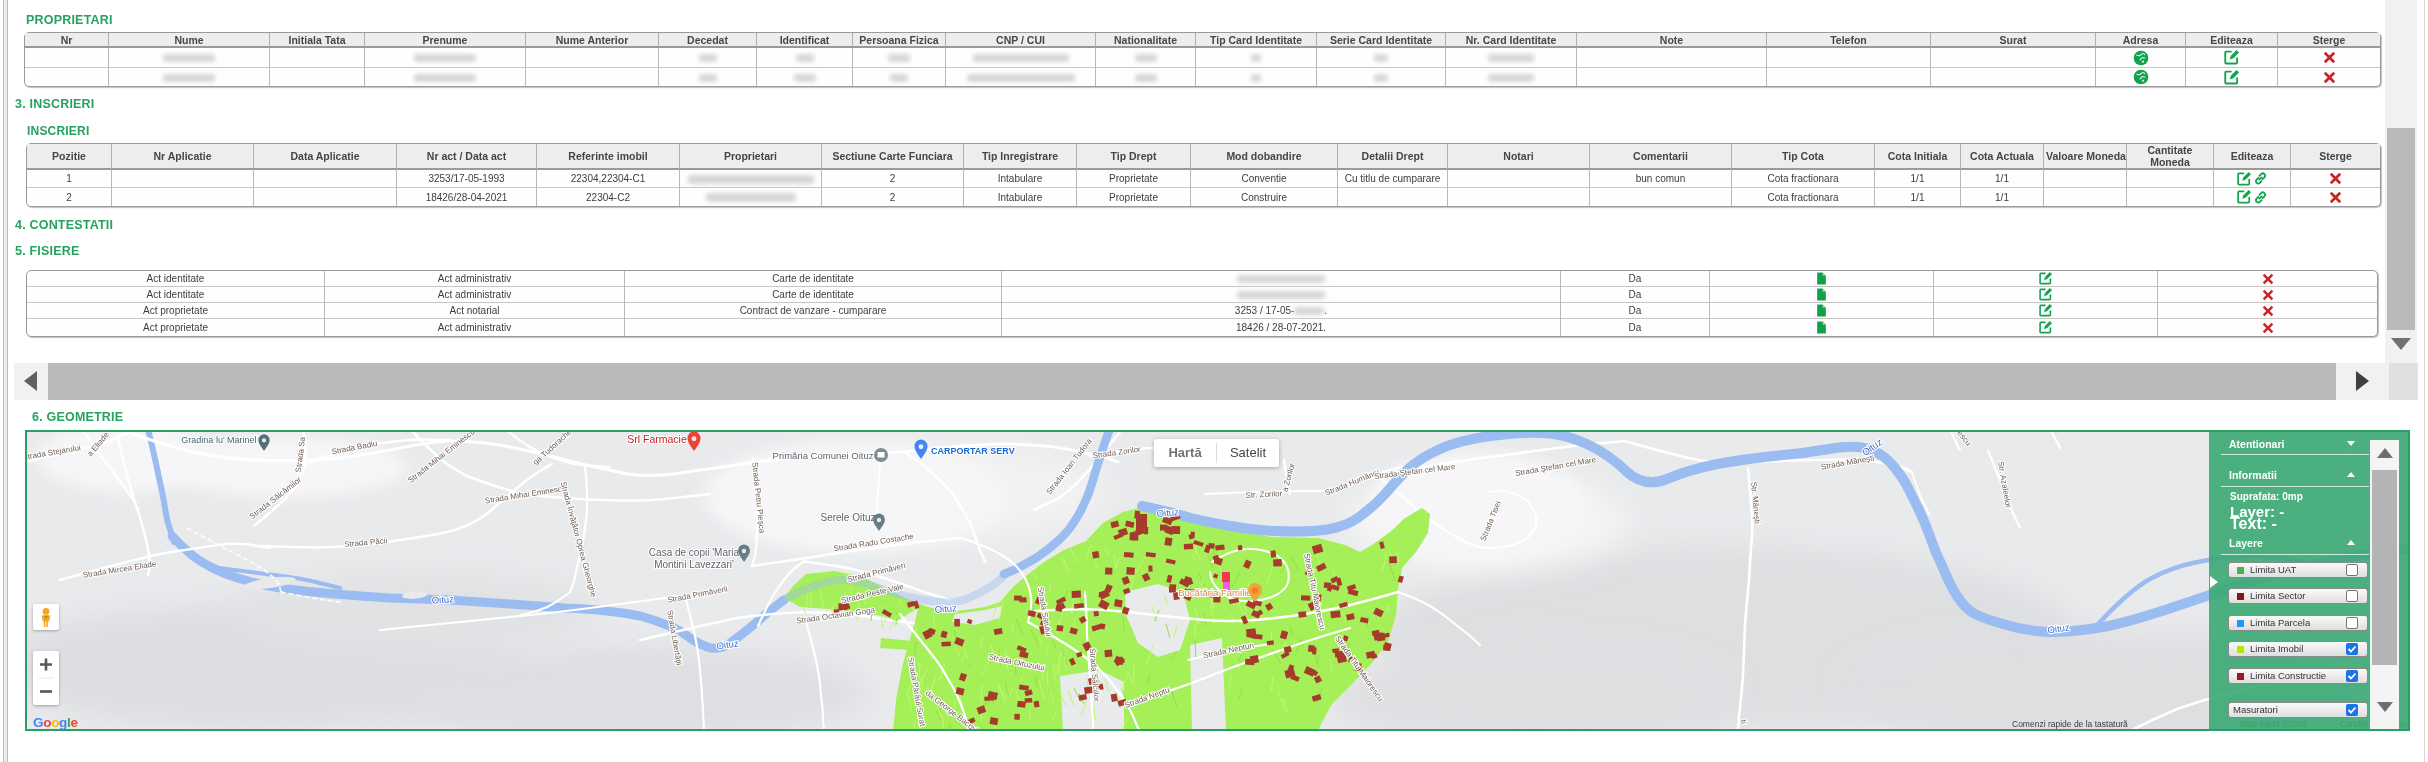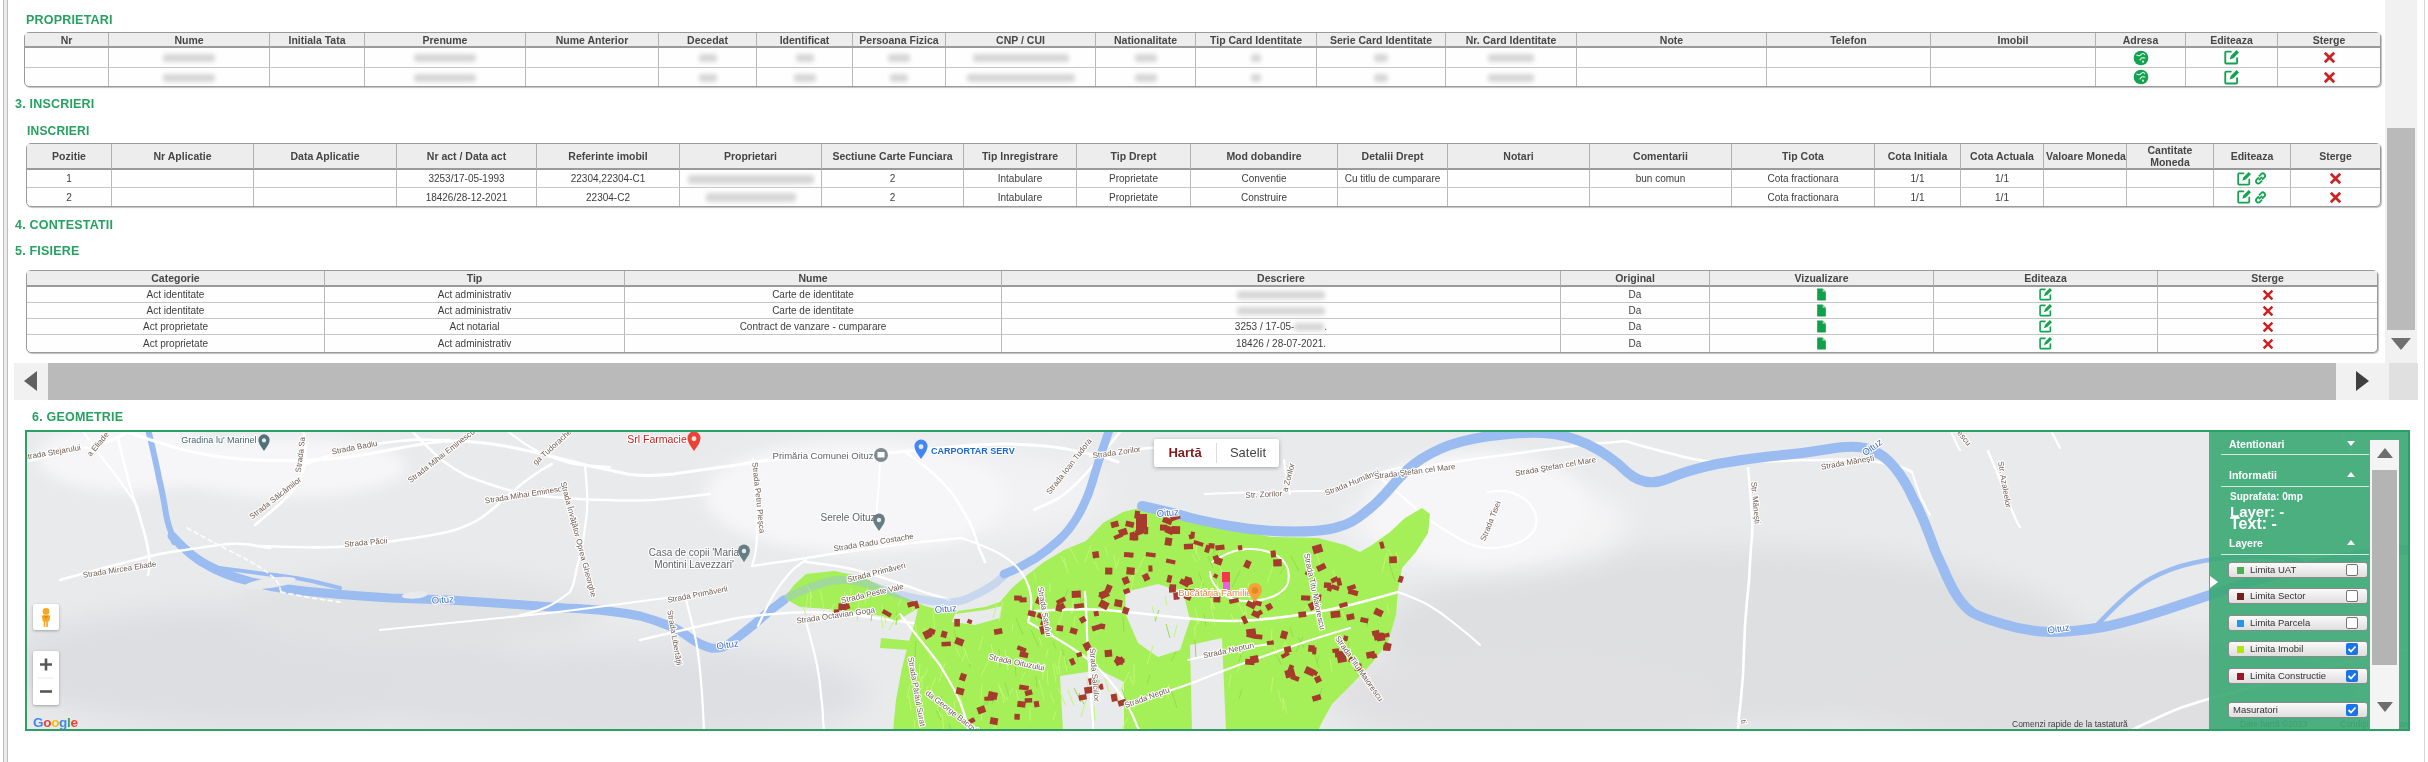--- a/index.html
+++ b/index.html
@@ -62,21 +62,21 @@
         <th class="">Decedat</th>
         <th class="">Identificat</th>
         <th class="">Persoana Fizica</th>
         <th class="">CNP / CUI</th>
         <th class="">Nationalitate</th>
         <th class="">Tip Card Identitate</th>
         <th class="">Serie Card Identitate</th>
         <th class="">Nr. Card Identitate</th>
         <th class="">Note</th>
         <th class="">Telefon</th>
-        <th class="">Imobil</th>
+        <th class="">Surat</th>
         <th class="">Adresa</th>
         <th class="">Editeaza</th>
         <th class="">Sterge</th>
       </tr>
       <tr style="height:20px">
         <td></td>
         <td><span class="blur" style="width:52px;height:8px"></span></td>
         <td></td>
         <td><span class="blur" style="width:62px;height:8px"></span></td>
         <td></td>
@@ -210,21 +210,21 @@
             <path d="M10 14 L14 10 M8 11l-3.2 3.2a4.2 4.2 0 0 0 6 6L14 17M16 13l3.2-3.2a4.2 4.2 0 0 0-6-6L10 7"></path>
           </svg></td>
         <td><svg class="icon" width="13" height="13" viewBox="0 0 24 24">
             <path d="M5 1.5 12 8.5 19 1.5 22.5 5 15.5 12 22.5 19 19 22.5 12 15.5 5 22.5 1.5 19 8.5 12 1.5 5z" fill="#cc2222"></path>
           </svg></td>
       </tr>
       <tr style="height:18px">
         <td>2</td>
         <td></td>
         <td></td>
-        <td>18426/28-12-2021</td>
+        <td>18426/28-04-2021</td>
         <td>22304-C2</td>
         <td><span class="blur" style="width:90px;height:9px"></span></td>
         <td>2</td>
         <td>Intabulare</td>
         <td>Proprietate</td>
         <td>Construire</td>
         <td></td>
         <td></td>
         <td></td>
         <td>Cota fractionara</td>
@@ -249,30 +249,20 @@
       <col style="width:298px">
       <col style="width:300px">
       <col style="width:377px">
       <col style="width:559px">
       <col style="width:149px">
       <col style="width:224px">
       <col style="width:224px">
       <col style="width:219px">
     </colgroup>
     <tbody>
-      <tr style="height:16px">
-        <th class="">Categorie</th>
-        <th class="">Tip</th>
-        <th class="">Nume</th>
-        <th class="">Descriere</th>
-        <th class="">Original</th>
-        <th class="">Vizualizare</th>
-        <th class="">Editeaza</th>
-        <th class="">Sterge</th>
-      </tr>
       <tr style="height:16px">
         <td>Act identitate</td>
         <td>Act administrativ</td>
         <td>Carte de identitate</td>
         <td><span class="blur" style="width:88px;height:8px"></span></td>
         <td>Da</td>
         <td><svg class="icon" width="13" height="13" viewBox="0 0 24 24">
             <path d="M4 1h10l6 6v16H4z" fill="#12a14b"></path>
             <path d="M14 1l6 6h-6z" fill="#8fd7ab"></path>
           </svg></td>
@@ -914,21 +904,21 @@
 <text x="1189" y="164" font-size="9.5" fill="#dd8a42" text-anchor="middle" stroke="#ffffff" stroke-width="2.2" paint-order="stroke" stroke-linejoin="round" font-family="Liberation Sans, sans-serif">Bucătăria Familiei</text>
 <g transform="translate(1228,170)">
         <path d="M0,0 C-5,-7 -7,-9 -7,-12 a7,7 0 1 1 14,0 C7,-9 5,-7 0,0z" fill="#f2a33b"></path>
         <circle cx="0" cy="-11.5" r="3.2" fill="#e8871e"></circle>
       </g>
 <text x="1985" y="295" font-size="8.5" fill="#3c3c3c" text-anchor="start" font-family="Liberation Sans, sans-serif">Comenzi rapide de la tastatură</text>
 <text x="2213" y="295" font-size="8.5" fill="#3c3c3c" text-anchor="start" font-family="Liberation Sans, sans-serif">Date hartă ©2023</text>
 <text x="2313" y="295" font-size="8.5" fill="#3c3c3c" text-anchor="start" font-family="Liberation Sans, sans-serif">Condiţii de utilizare</text>
 </svg>
 <div class="abs" style="left:1127px;top:7px;width:125px;height:28px;background:#fff;border-radius:2px;box-shadow:0 1px 4px rgba(0,0,0,.3);font-size:13px">
-<div class="abs" style="left:0;top:0;width:62px;height:18px;line-height:28px;text-align:center;font-weight:bold;color:#7f1d1d">Hartă</div>
+<div class="abs" style="left:0;top:0;width:62px;height:18px;line-height:28px;text-align:center;font-weight:bold;color:#737373">Hartă</div>
 <div class="abs" style="left:62px;top:4px;width:1px;height:20px;background:#dcdcdc"></div>
 <div class="abs" style="left:63px;top:0;width:62px;height:28px;line-height:28px;text-align:center;color:#444">Satelit</div>
     </div>
 <div class="abs" style="left:6px;top:172px;width:26px;height:26px;background:#fff;border-radius:2px;box-shadow:0 1px 3px rgba(0,0,0,.3)">
 <svg width="26" height="26" viewBox="0 0 26 26">
         <g fill="#f6a821">
           <circle cx="13" cy="7.4" r="3.4"></circle>
           <path d="M8.6 11.5h8.8l-1.2 6h-1.3v5.5h-1.6v-5.3h-0.9v5.3h-1.6v-5.5H9.8z"></path>
         </g>
         <path d="M10 11.5l3 3.4 3-3.4z" fill="#e08b12"></path>

